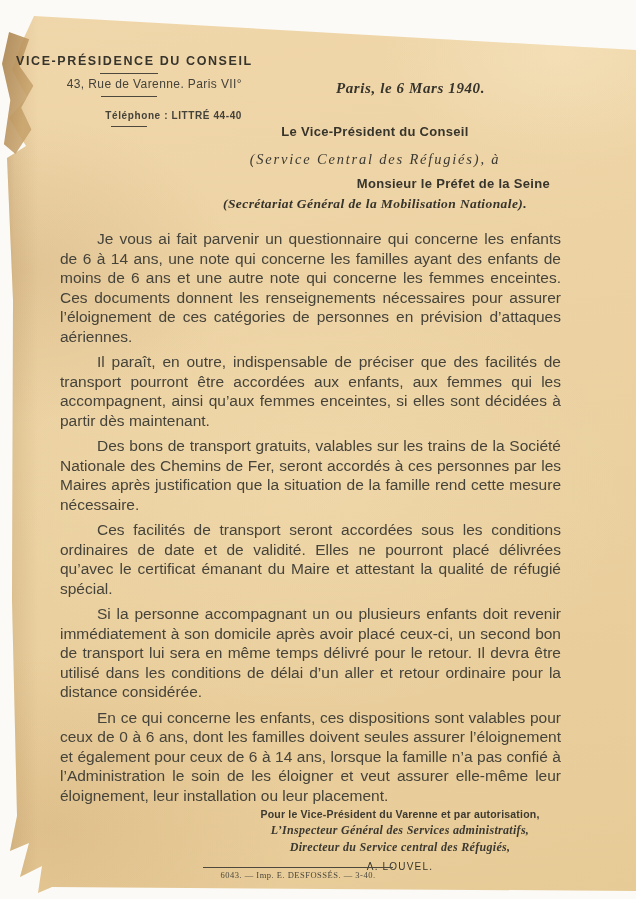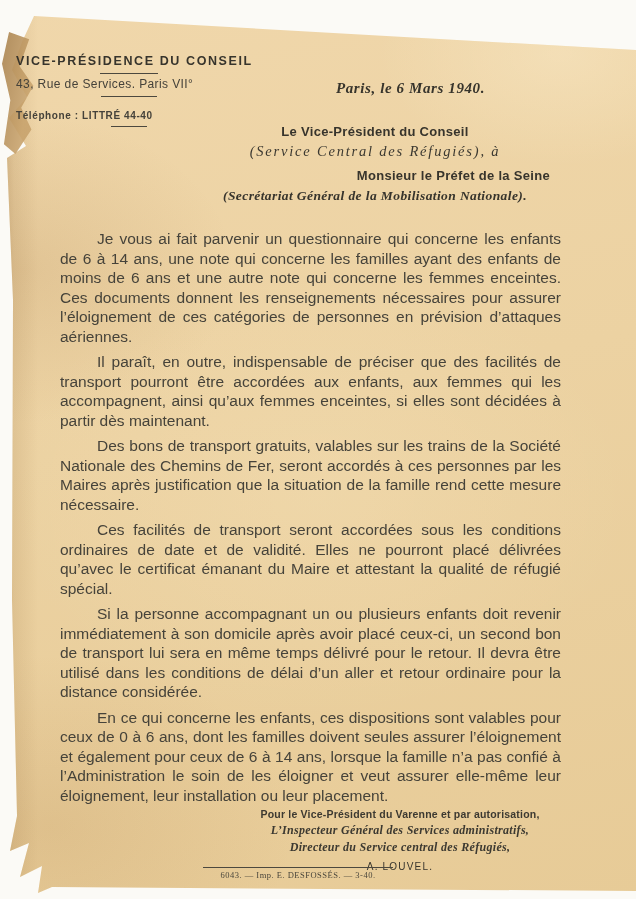--- a/index.html
+++ b/index.html
@@ -25,38 +25,38 @@
   .left-shade{position:absolute;left:0;top:0;bottom:0;width:40px;
     background:linear-gradient(90deg, rgba(130,88,40,.32) 0px, rgba(130,88,40,.12) 14px, rgba(130,88,40,0) 38px);}
   .tear-flap{position:absolute;left:2px;top:32px;width:32px;height:122px;
     background:linear-gradient(100deg,#a8814d,#c8a36d 70%);
     clip-path:polygon(22% 0,85% 6%,55% 28%,98% 44%,60% 62%,92% 80%,42% 100%,6% 92%,26% 56%,0 26%);
     opacity:.9;}
 
   .ink{color:#413e35;}
 
   
-  .letterhead{position:absolute;left:16px;top:54px;width:226px;text-align:left;}
+  .letterhead{position:absolute;left:16px;top:54px;width:226px;text-align:right;}
   .org1{font-size:12.5px;font-weight:bold;letter-spacing:1.6px;color:#37342c;white-space:nowrap;}
   .org2{font-size:12.5px;letter-spacing:1.4px;color:#45423a;white-space:nowrap;margin-top:12px;}
   .addr{font-size:12px;letter-spacing:.4px;color:#45423a;margin-top:3px;}
   .phone{font-size:10px;font-weight:bold;letter-spacing:.6px;color:#45423a;margin-top:13px;}
   .rule{border-top:1.5px solid #4c483e;margin:5px auto 0 auto;}
   .rule.r1{width:58px;}
   .rule.r2{width:56px;}
   .rule.r3{width:36px;}
 
   
   .dateline{position:absolute;left:336px;top:80px;width:180px;text-align:left;
     font-family:"Liberation Serif",serif;font-style:italic;font-weight:bold;
     font-size:15px;letter-spacing:.6px;color:#37342c;white-space:nowrap;}
   .addressee{position:absolute;left:200px;top:124px;width:350px;text-align:center;}
   .ad1,.ad3{font-size:13px;font-weight:bold;color:#37342c;letter-spacing:.3px;}
   .ad2{font-family:"Liberation Serif",serif;font-style:italic;font-size:14.5px;
-    letter-spacing:1.8px;color:#3c3931;margin-top:4px;white-space:nowrap;}
+    letter-spacing:1.8px;color:#3c3931;margin-top:12px;white-space:nowrap;}
   .ad3{margin-top:8px;text-align:right;}
   .ad4{font-family:"Liberation Serif",serif;font-style:italic;font-weight:bold;
     font-size:13.5px;letter-spacing:.4px;color:#37342c;margin-top:5px;white-space:nowrap;}
 
   
   .body-text{position:absolute;left:60px;top:229px;width:501px;
     font-size:15.5px;line-height:19.5px;text-align:justify;color:#46433a;}
   .body-text p{margin:0 0 6px 0;text-indent:37px;}
 
   
@@ -77,21 +77,21 @@
 
 <div class="scan">
   <div class="paper">
     <div class="left-shade"></div>
   </div>
   <div class="tear-flap"></div>
 
   <header class="letterhead">
     <div class="org1">VICE-PRÉSIDENCE DU CONSEIL</div>
     <div class="rule r1"></div>
-    <div class="addr">43, Rue de Services. Paris VII°</div>
+    <div class="addr">43, Rue de Varenne. Paris VII°</div>
     <div class="rule r2"></div>
     <div class="phone">Téléphone : LITTRÉ 44-40</div>
     <div class="rule r3"></div>
   </header>
 
   <div class="dateline ink">Paris, le 6 Mars 1940.</div>
 
   <div class="addressee">
     <div class="ad1">Le Vice-Président du Conseil</div>
     <div class="ad2">(Service Central des Réfugiés), à</div>

